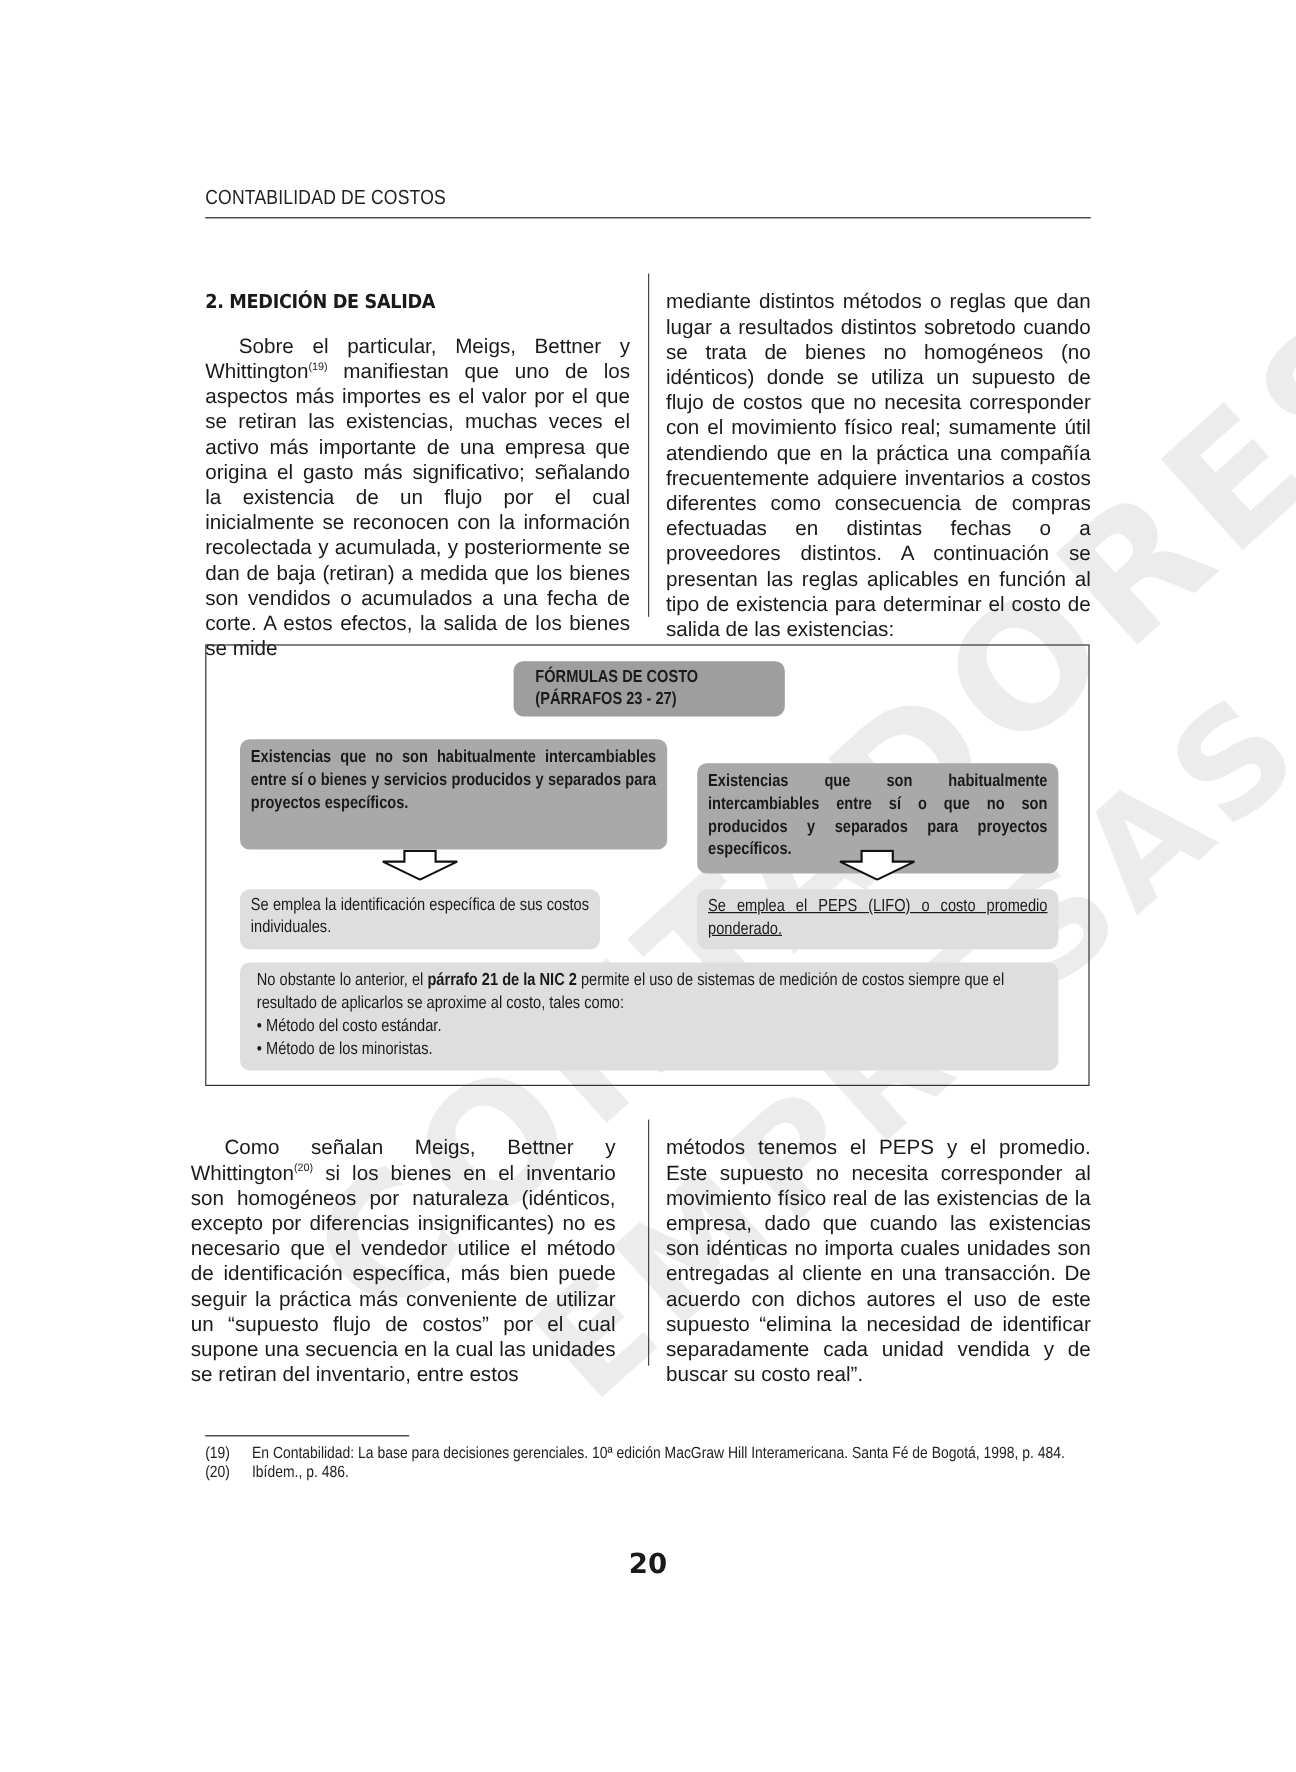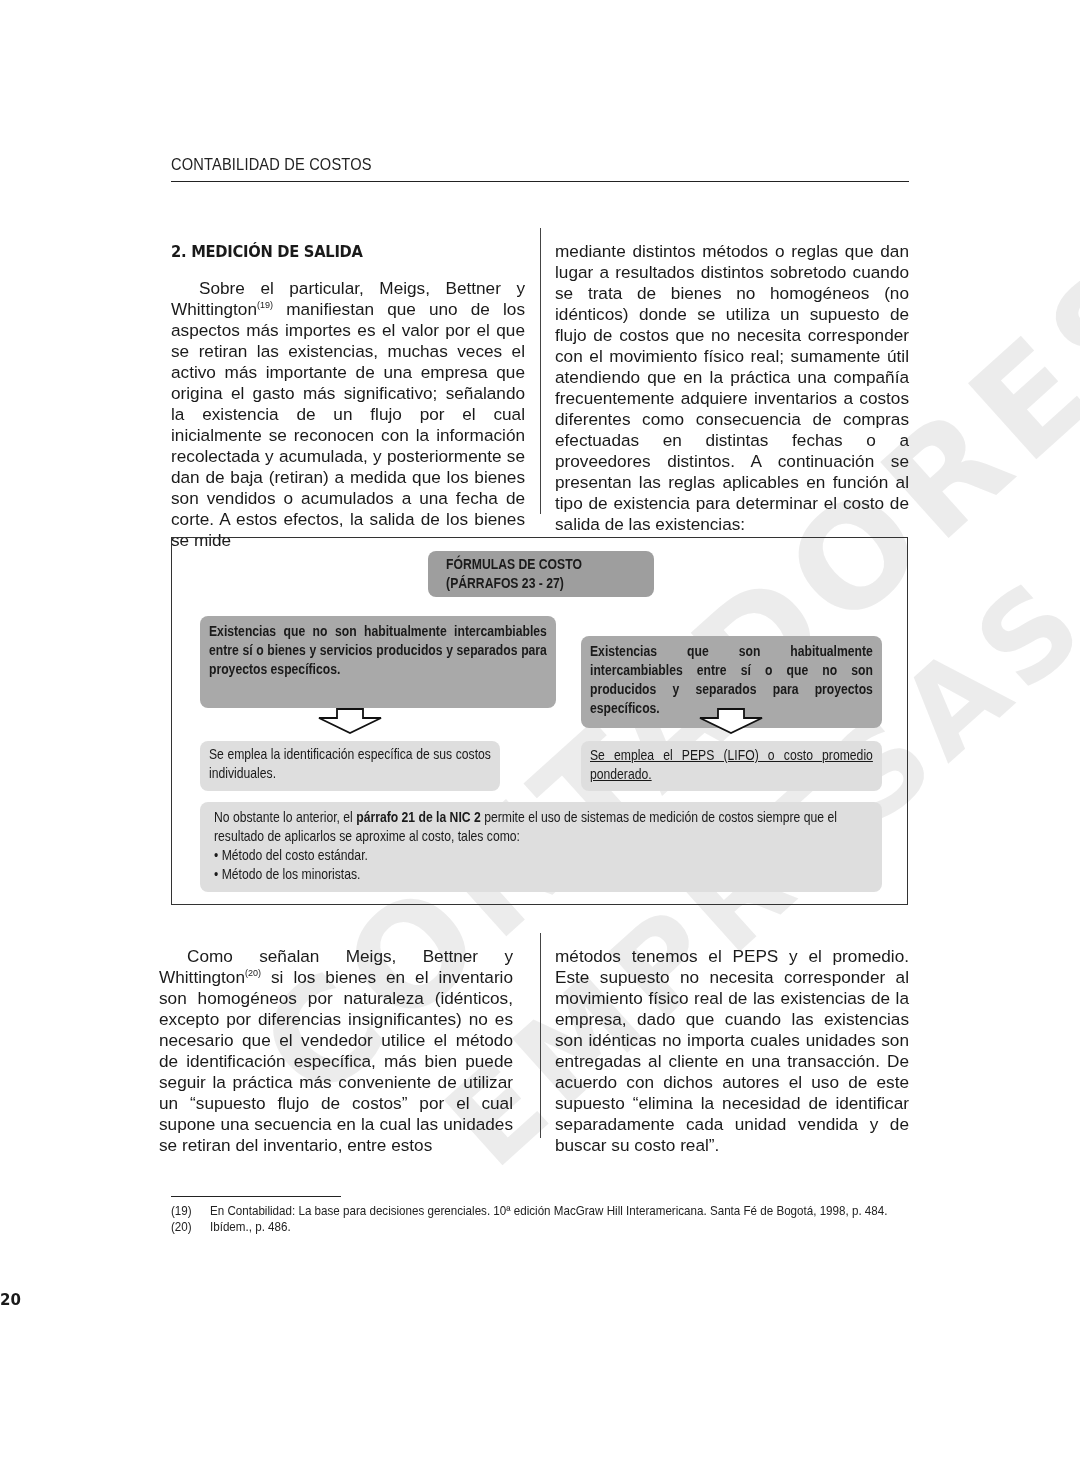--- a/index.html
+++ b/index.html
@@ -38,21 +38,21 @@
 
   .watermark { position:absolute; left:0; top:0; width:1080px; height:1477px; pointer-events:none; }
   .watermark span { position:absolute; font-family:"DejaVu Sans", sans-serif; font-weight:bold; color:rgba(200,200,200,0.35); font-size:140px; letter-spacing:10px; transform:rotate(-42deg); transform-origin:left top; white-space:nowrap; }
 
   .fn-rule { position:absolute; left:171px; top:1196px; width:170px; height:1px; background:#222; }
   .footnotes { position:absolute; left:171px; top:1203px; width:738px; font-size:13.5px; line-height:16px; color:#222; }
   .fn { display:flex; }
   .fn-num { width:39px; flex:none; transform:scaleX(0.86); transform-origin:left; }
   .fn-text { flex:1; }
   .fn-text span { display:block; transform:scaleX(0.86); transform-origin:left top; width:116%; }
-  .page-number { position:absolute; left:0; width:1080px; top:1291px; text-align:left; font-family:"DejaVu Sans", sans-serif; font-weight:bold; font-size:15px; }
+  .page-number { position:absolute; left:0; width:1080px; top:1291px; text-align:center; font-family:"DejaVu Sans", sans-serif; font-weight:bold; font-size:23px; }
 </style>
 </head>
 <body>
 
 <div class="watermark">
   <span style="left:230px; top:1010px;">CONTADORES</span>
   <span style="left:420px; top:1090px; font-size:120px;">EMPRESAS</span>
 </div>
 
 <div class="running-header">CONTABILIDAD DE COSTOS</div>

